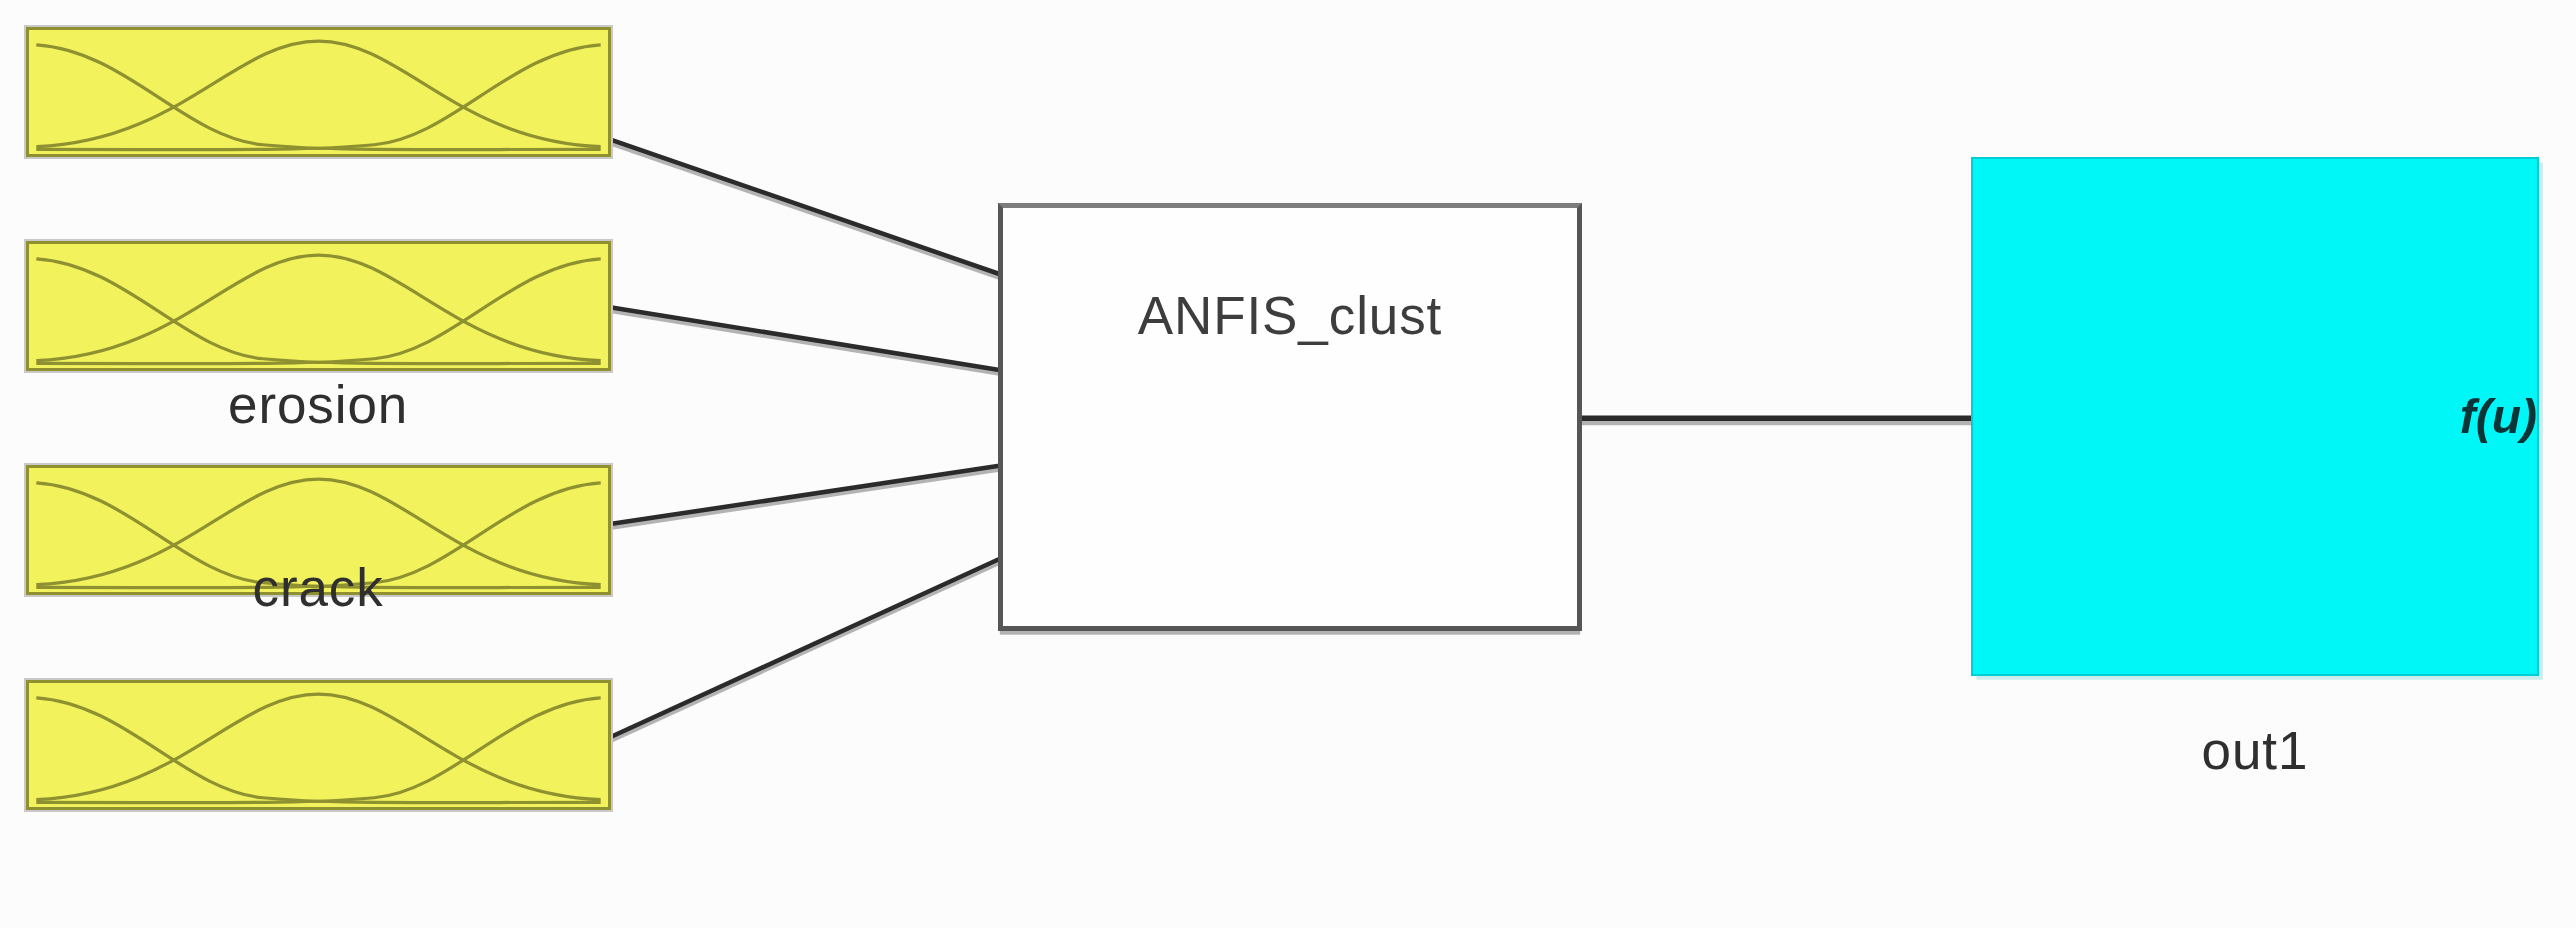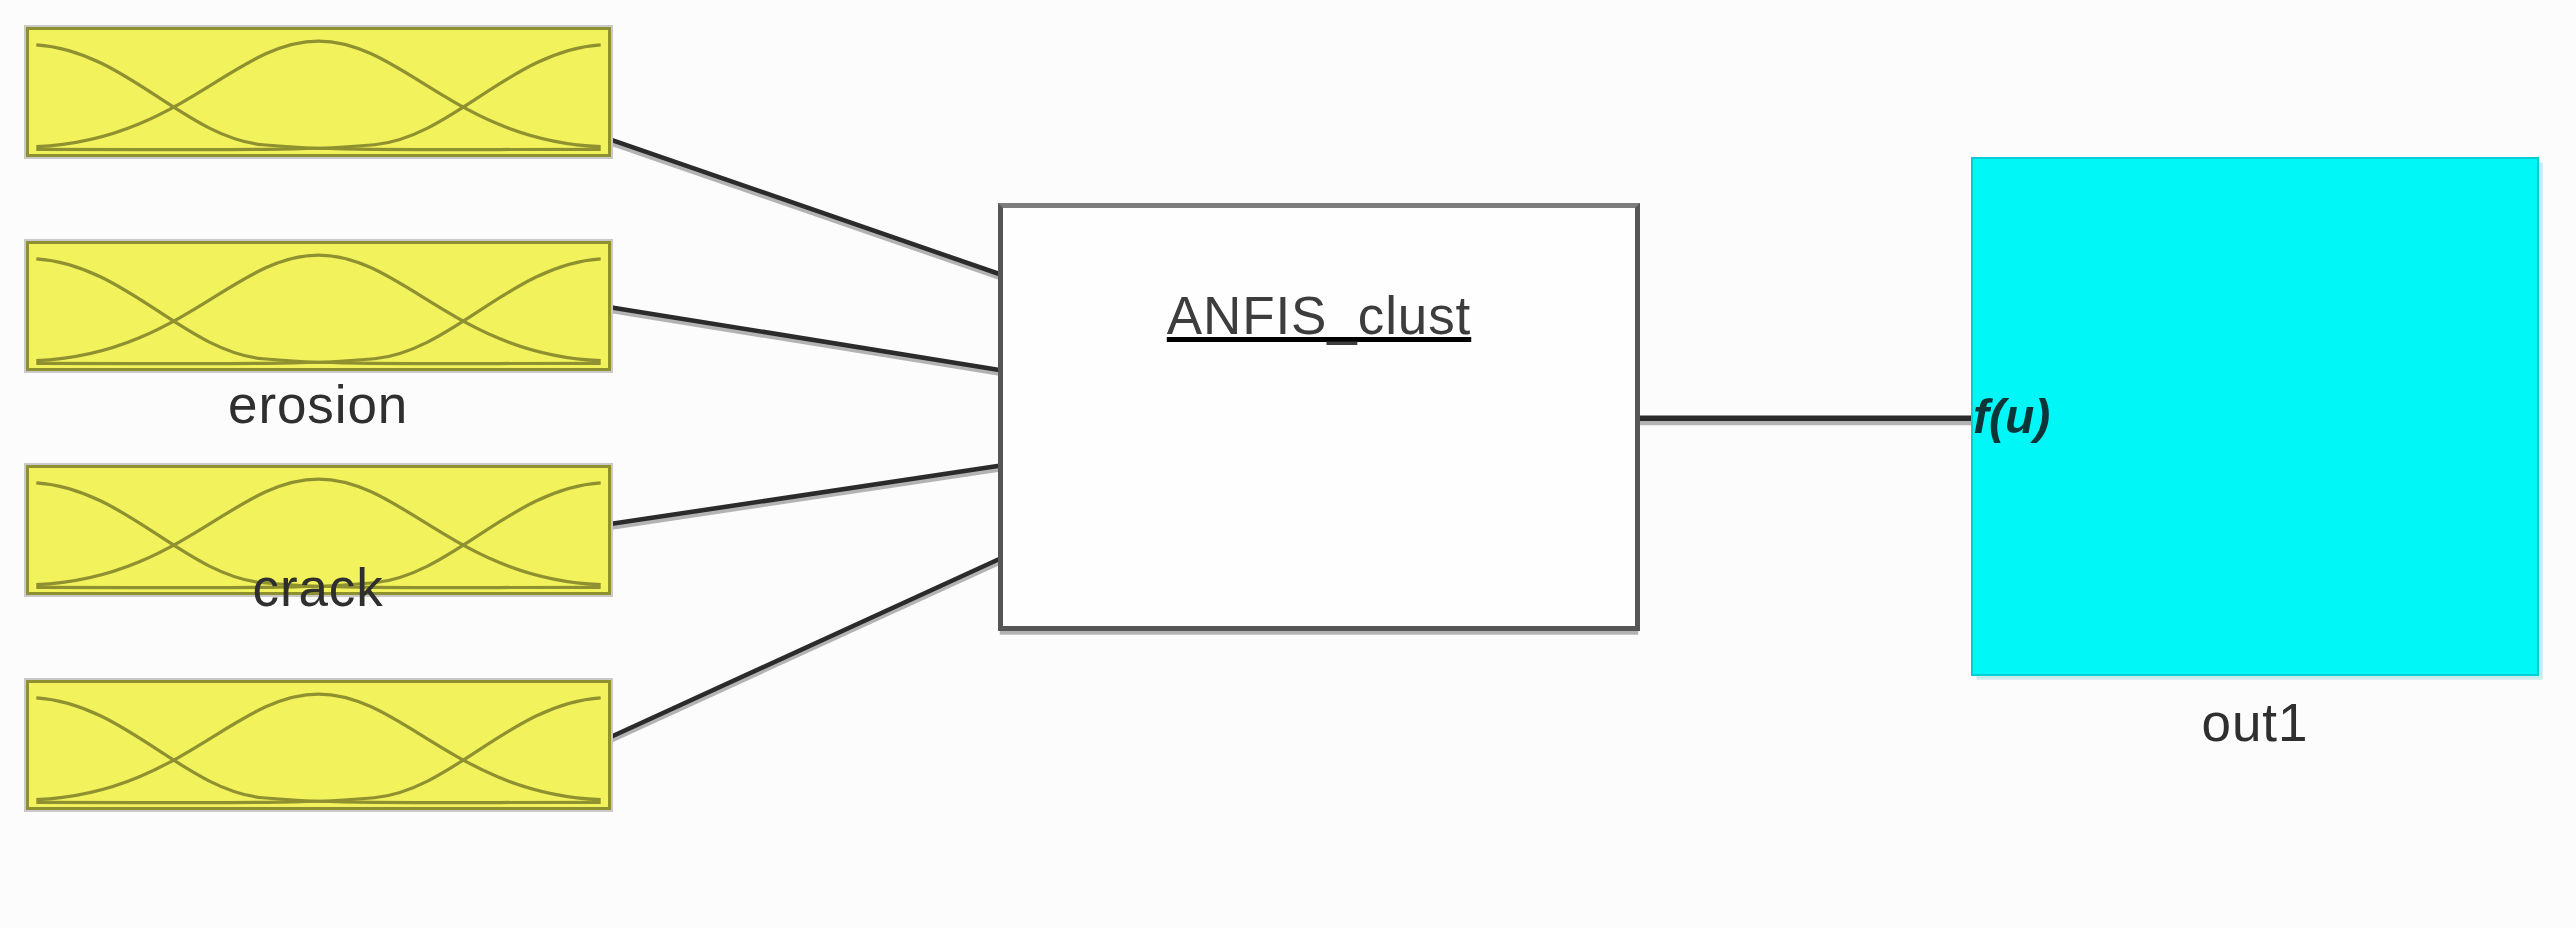--- a/index.html
+++ b/index.html
@@ -63,33 +63,32 @@
     width:585px;
     text-align:center;
     font-size:53px;
     line-height:64px;
     color:var(--label_text,#2f2f2f);
     letter-spacing:0.9px;
   }
   .system-block{
     left:998px;
     top:203px;
-    width:642px;
+    width:584px;
     height:428px;
     background:var(--system_fill,#fefefe);
     border:5.5px solid var(--system_border,#565656);
     border-top-color:#7d7d7d;
     box-shadow:0 5.5px 0 -1.8px #b2b2b2;
     display:flex;
     flex-direction:column;
     align-items:center;
     padding-top:80px;
     gap:57px;
     cursor:pointer;
-    text-decoration:underline;
   }
   .system-name{
     font-size:53px;
     line-height:55px;
     color:var(--system_text,#3d3d3d);
     letter-spacing:0.9px;
   }
   .system-type{
     font-size:51px;
     line-height:55px;
@@ -99,33 +98,33 @@
   .output-block{
     left:1971px;
     top:157px;
     width:568px;
     height:519px;
     background:var(--output_fill,#00f7f7);
     border:2.7px solid var(--output_border,#00ced2);
     box-shadow:4.6px 4.6px 0 -0.9px #c9ecec;
     display:flex;
     align-items:center;
-    justify-content:flex-start;
+    justify-content:flex-end;
     cursor:pointer;
   }
   .output-function{
     font-size:48px;
     font-style:italic;
     font-weight:600;
     color:var(--output_text,#0c3538);
   }
   .output-label{
     left:1971px;
     width:568px;
-    top:691px;
+    top:719px;
   }
 </style>
 </head>
 <body>
 
 <div class="canvas">
 
   <svg class="wires" viewBox="0 0 2820 1016">
     <g>
       <line class="wire-shadow" x1="666" y1="156" x2="1094" y2="304"></line>

